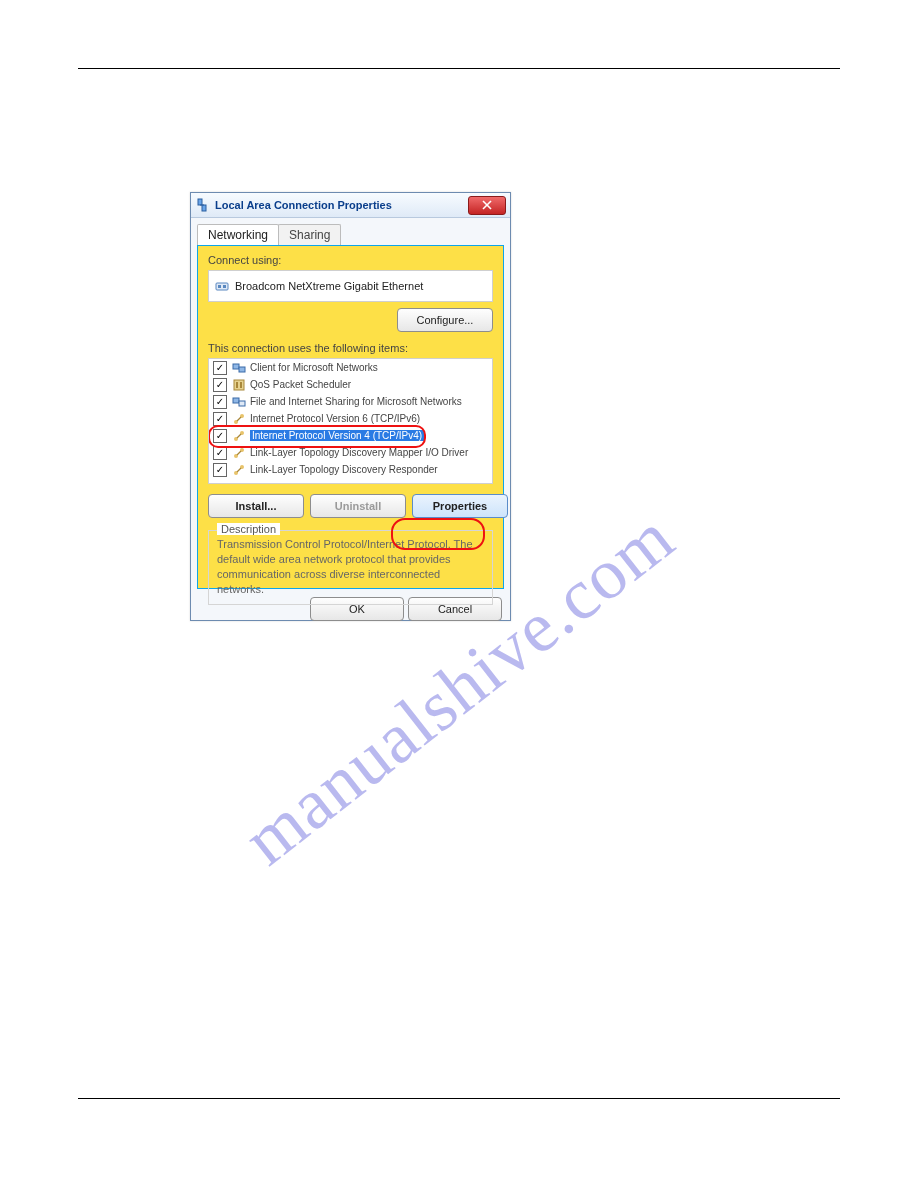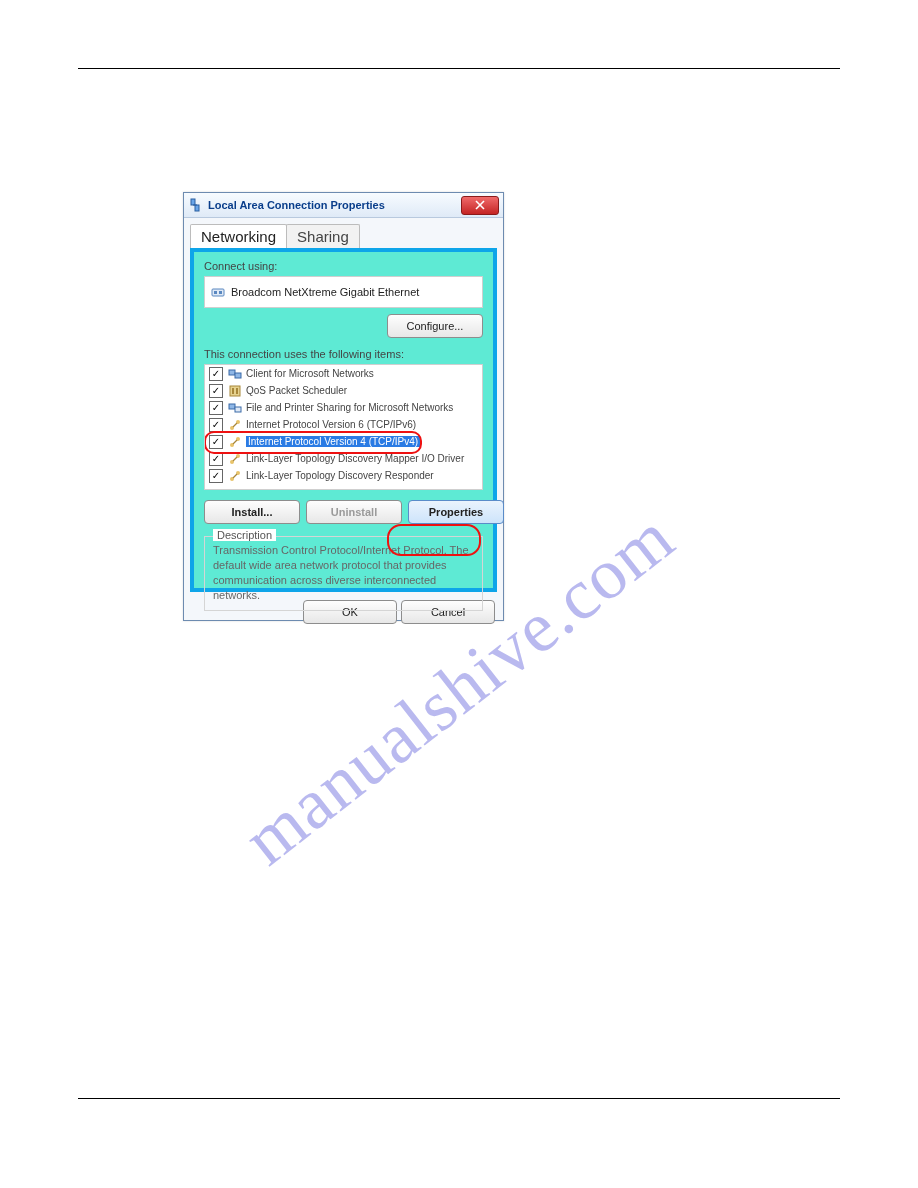--- a/index.html
+++ b/index.html
@@ -3,32 +3,32 @@
 <meta charset="utf-8">
 <style>
   html,body{margin:0;padding:0;background:#fff;font-family:"Segoe UI",Tahoma,sans-serif;font-size:11px;color:#222;}
   .page{width:918px;height:1188px;position:relative;margin:0 auto;background:#fff;}
   .rule{position:absolute;left:78px;right:78px;border-top:1px solid #000;}
   .rule.top{top:68px;}
   .rule.bottom{top:1098px;}
   .watermark{position:absolute;left:50%;top:58%;transform:translate(-50%,-50%) rotate(-38deg);
     font-size:72px;color:rgba(100,100,220,0.45);font-family:Georgia,serif;white-space:nowrap;
     pointer-events:none;user-select:none;letter-spacing:1px;}
-  .dialog{position:absolute;left:183px;top:192px;width:319px;height:427px;
+  .dialog{position:absolute;left:190px;top:192px;width:319px;height:427px;
     border:1px solid #6d8bb0;background:#f4f7fb;box-shadow:0 0 2px rgba(0,0,0,.15);}
   .titlebar{height:24px;background:linear-gradient(#f7fbff,#dfeaf7);border-bottom:1px solid #b8c9de;
     display:flex;align-items:center;padding:0 4px;}
   .titlebar .win-icon{width:14px;height:14px;margin-right:6px;display:flex;align-items:center;justify-content:center;}
   .titlebar .title{color:#0a3e8b;font-weight:bold;font-size:11px;flex:1;}
   .titlebar .closebtn{width:36px;height:17px;border:1px solid #8a1a1a;border-radius:3px;
     background:linear-gradient(#f06a6a,#c42424);display:flex;align-items:center;justify-content:center;color:#fff;font-weight:bold;font-size:11px;}
   .tabs{display:flex;margin:6px 0 0 6px;}
-  .tab{padding:3px 10px;border:1px solid #bcbcbc;border-bottom:none;background:#fff;font-size:15px;border-top-left-radius:2px;border-top-right-radius:2px;margin-right:-1px;text-align:center;}
+  .tab{padding:3px 10px;border:1px solid #bcbcbc;border-bottom:none;background:#fff;font-size:12px;border-top-left-radius:2px;border-top-right-radius:2px;margin-right:-1px;text-align:center;}
   .tab.inactive{background:#f2f2f2;color:#444;}
-  .tabbody{margin:0 6px 0 6px;background:#5eead4;border:4px solid #0ea5e9;padding:8px 10px 24px 10px;height:344px;box-sizing:border-box;}
+  .tabbody{margin:0 6px 0 6px;background:#fde047;border:1px solid #0ea5e9;padding:8px 10px 24px 10px;height:344px;box-sizing:border-box;}
   .label{font-size:11px;color:#444;}
   .adapterbox{margin-top:4px;border:1px solid #cfcfcf;padding:4px 6px;display:flex;align-items:center;background:#fff;height:22px;}
   .adapterbox .aicon{width:14px;height:14px;margin-right:6px;display:flex;align-items:center;justify-content:center;}
   .btnrow{display:flex;justify-content:flex-end;margin-top:6px;}
   .btn{min-width:74px;height:22px;border:1px solid #8d8d8d;border-radius:4px;
     background:linear-gradient(#fefefe,#e7e7e7);font-size:11px;color:#222;display:flex;align-items:center;justify-content:center;
     padding:0 10px;}
   .btn.disabled{color:#9a9a9a;}
   .btn.highlight{background:linear-gradient(#eaf3fd,#cde4fb);border-color:#5a8cc9;}
   .itembox{margin-top:4px;border:1px solid #cfcfcf;background:#fff;height:124px;overflow:hidden;}
@@ -129,21 +129,21 @@
         <div class="item">
           <span class="cb">
               <span class="chk">✓</span>
             </span>
           <span class="iicon">
               <svg width="14" height="14">
                 <rect x="1" y="3" width="6" height="5" fill="#8fb7e6" stroke="#3a6aa8"></rect>
                 <rect x="7" y="6" width="6" height="5" fill="#dfe9f6" stroke="#3a6aa8"></rect>
               </svg>
             </span>
-          <span class="txt">File and Printer Sharing for Microsoft Networks</span>
+          <span class="txt">File and Internet Sharing for Microsoft Networks</span>
         </div>
         <div class="item">
           <span class="cb">
               <span class="chk">✓</span>
             </span>
           <span class="iicon">
               <svg width="14" height="14">
                 <circle cx="4" cy="10" r="2" fill="#e8c36a"></circle>
                 <circle cx="10" cy="4" r="2" fill="#e8c36a"></circle>
                 <line x1="5" y1="9" x2="9" y2="5" stroke="#a8873a" stroke-width="1.3"></line>

